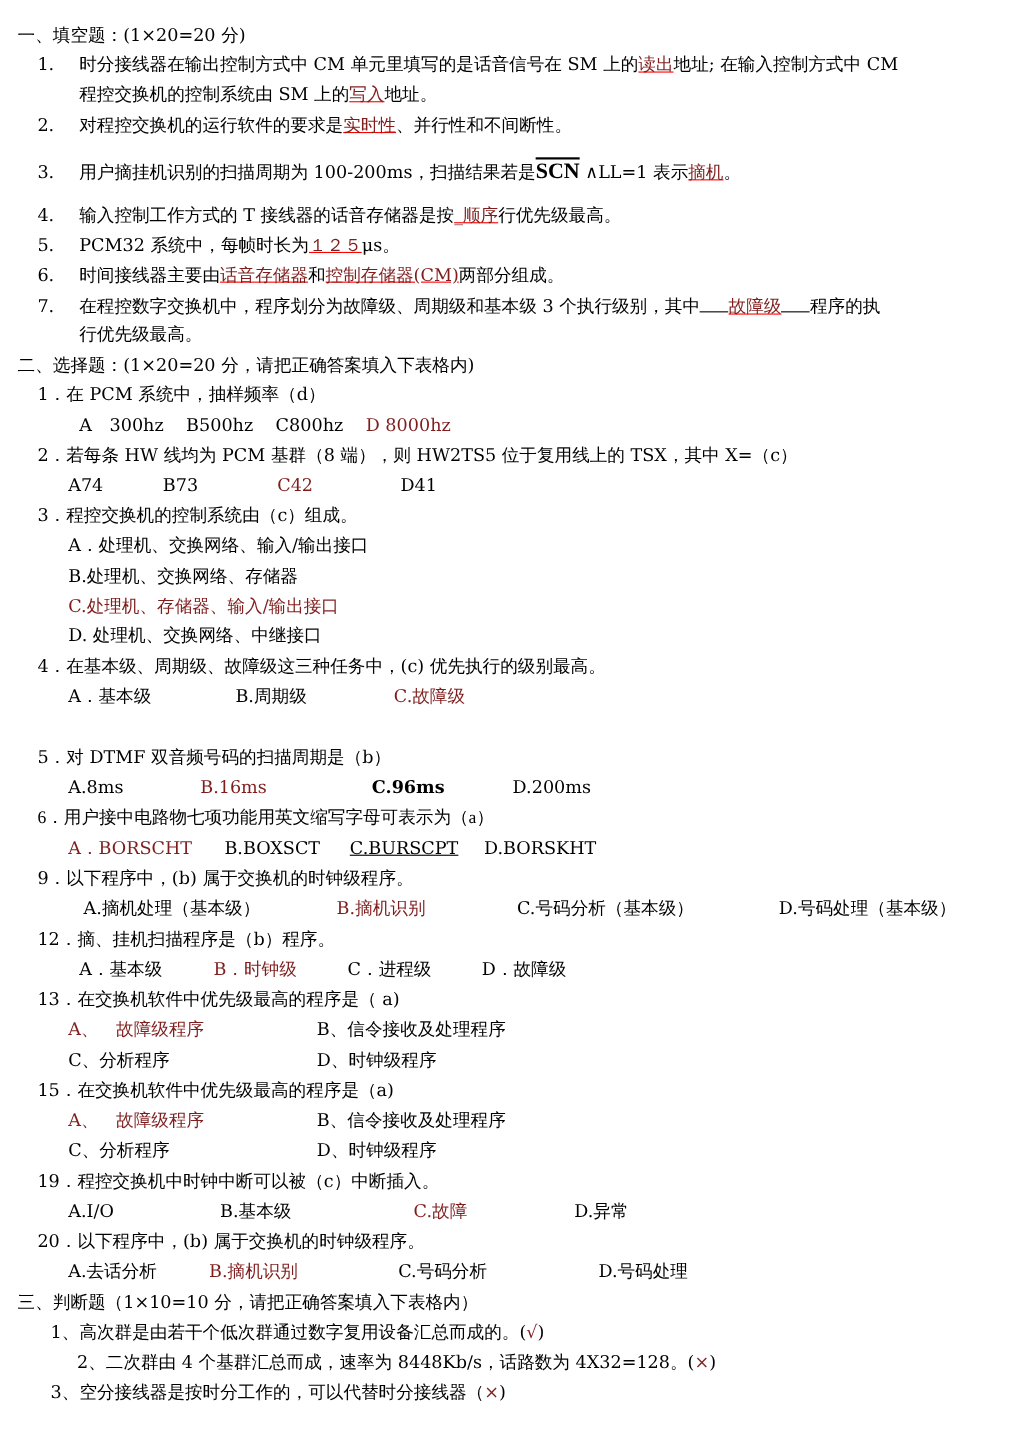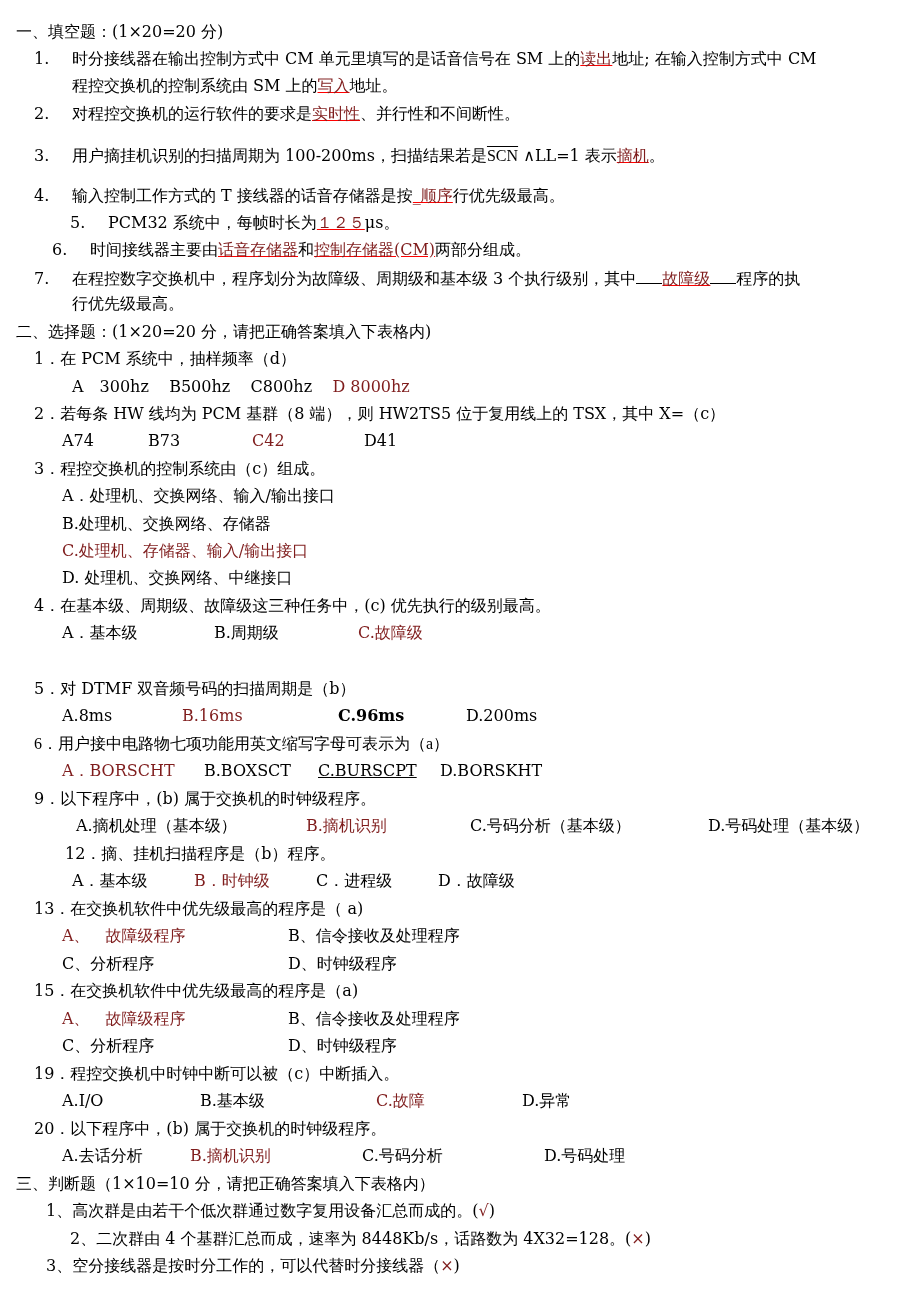--- a/index.html
+++ b/index.html
@@ -6,21 +6,21 @@
   body {
     width: 920px; height: 1300px; position: relative; overflow: hidden;
     font-family: "DejaVu Serif", "Liberation Serif", serif;
     color: #000; font-size: 16px;
   }
   .line { position: absolute; white-space: nowrap; line-height: 20px; }
   .red { color: #7f1d1d; }
   .ul { text-decoration: underline; text-decoration-color: #ff0000; }
   .blank { display: inline-block; border-bottom: 1px solid #000; height: 16px; vertical-align: baseline; }
   .num { display: inline-block; width: 38px; }
-  .overline { text-decoration: overline; font-family: "Liberation Serif", serif; font-size: 16px; }
+  .overline { text-decoration: overline; font-family: "Liberation Serif", serif; font-size: 20px; font-weight: bold; }
   .opt { display: inline-block; }
 </style>
 </head>
 <body>
 
 <div class="line" style="left:16px; top:22px;">一、填空题：(1×20=20 分)</div>
 
 <div class="line" style="left:34px; top:49px;">
   <span class="num">1.</span><span>时分接线器在输出控制方式中 CM 单元里填写的是话音信号在 SM 上的</span><span class="red ul">读出</span><span>地址; 在输入控制方式中 CM</span>
 </div>
@@ -33,25 +33,25 @@
 </div>
 
 <div class="line" style="left:34px; top:146px;">
   <span class="num">3.</span><span>用户摘挂机识别的扫描周期为 100-200ms，扫描结果若是</span><span class="overline">SCN</span><span> ∧LL=1 表示</span><span class="red ul">摘机</span><span>。</span>
 </div>
 
 <div class="line" style="left:34px; top:186px;">
   <span class="num">4.</span><span>输入控制工作方式的 T 接线器的话音存储器是按</span><span class="red ul">_顺序</span><span>行优先级最高。</span>
 </div>
 
-<div class="line" style="left:34px; top:213px;margin-left:36px;">
+<div class="line" style="left:34px; top:213px;">
   <span class="num">5.</span><span>PCM32 系统中，每帧时长为</span><span class="red ul">１２５</span><span>μs。</span>
 </div>
 
-<div class="line" style="left:34px; top:240px;margin-left:18px;">
+<div class="line" style="left:34px; top:240px;">
   <span class="num">6.</span><span>时间接线器主要由</span><span class="red ul">话音存储器</span><span>和</span><span class="red ul">控制存储器(CM)</span><span>两部分组成。</span>
 </div>
 
 <div class="line" style="left:34px; top:267px;">
   <span class="num">7.</span><span>在程控数字交换机中，程序划分为故障级、周期级和基本级 3 个执行级别，其中</span><span class="blank" style="width:26px;"></span><span class="red ul">故障级</span><span class="blank" style="width:26px;"></span><span>程序的执</span>
 </div>
 <div class="line" style="left:72px; top:294px;">行优先级最高。</div>
 
 <div class="line" style="left:16px; top:322px;">二、选择题：(1×20=20 分，请把正确答案填入下表格内)</div>
 
@@ -84,21 +84,21 @@
 <div class="line" style="left:34px; top:734px;font-family:Liberation Serif, serif;">6．用户接中电路物七项功能用英文缩写字母可表示为（a）</div>
 <div class="line" style="left:62px; top:761px;">
   <span class="opt red" style="width:142px;">A．BORSCHT</span><span class="opt" style="width:114px;">B.BOXSCT</span><span class="opt" style="width:122px;text-decoration:underline;">C.BURSCPT</span><span class="opt">D.BORSKHT</span>
 </div>
 
 <div class="line" style="left:34px; top:789px;">9．以下程序中，(b) 属于交换机的时钟级程序。</div>
 <div class="line" style="left:34px; top:816px;margin-left:42px;">
   <span class="opt" style="width:230px;">A.摘机处理（基本级）</span><span class="opt red" style="width:164px;">B.摘机识别</span><span class="opt" style="width:238px;">C.号码分析（基本级）</span><span class="opt">D.号码处理（基本级）</span>
 </div>
 
-<div class="line" style="left:34px; top:844px;margin-left:31px;">12．摘、挂机扫描程序是（b）程序。</div>
+<div class="line" style="left:34px; top:844px;">12．摘、挂机扫描程序是（b）程序。</div>
 <div class="line" style="left:72px; top:871px;">
   <span class="opt" style="width:122px;">A．基本级</span><span class="opt red" style="width:122px;">B．时钟级</span><span class="opt" style="width:122px;">C．进程级</span><span class="opt">D．故障级</span>
 </div>
 
 <div class="line" style="left:34px; top:899px;">13．在交换机软件中优先级最高的程序是（ a)</div>
 <div class="line" style="left:62px; top:926px;">
   <span class="opt red" style="width:226px;">A、　故障级程序</span><span class="opt">B、信令接收及处理程序</span>
 </div>
 <div class="line" style="left:62px; top:954px;">
   <span class="opt" style="width:226px;">C、分析程序</span><span class="opt">D、时钟级程序</span>

